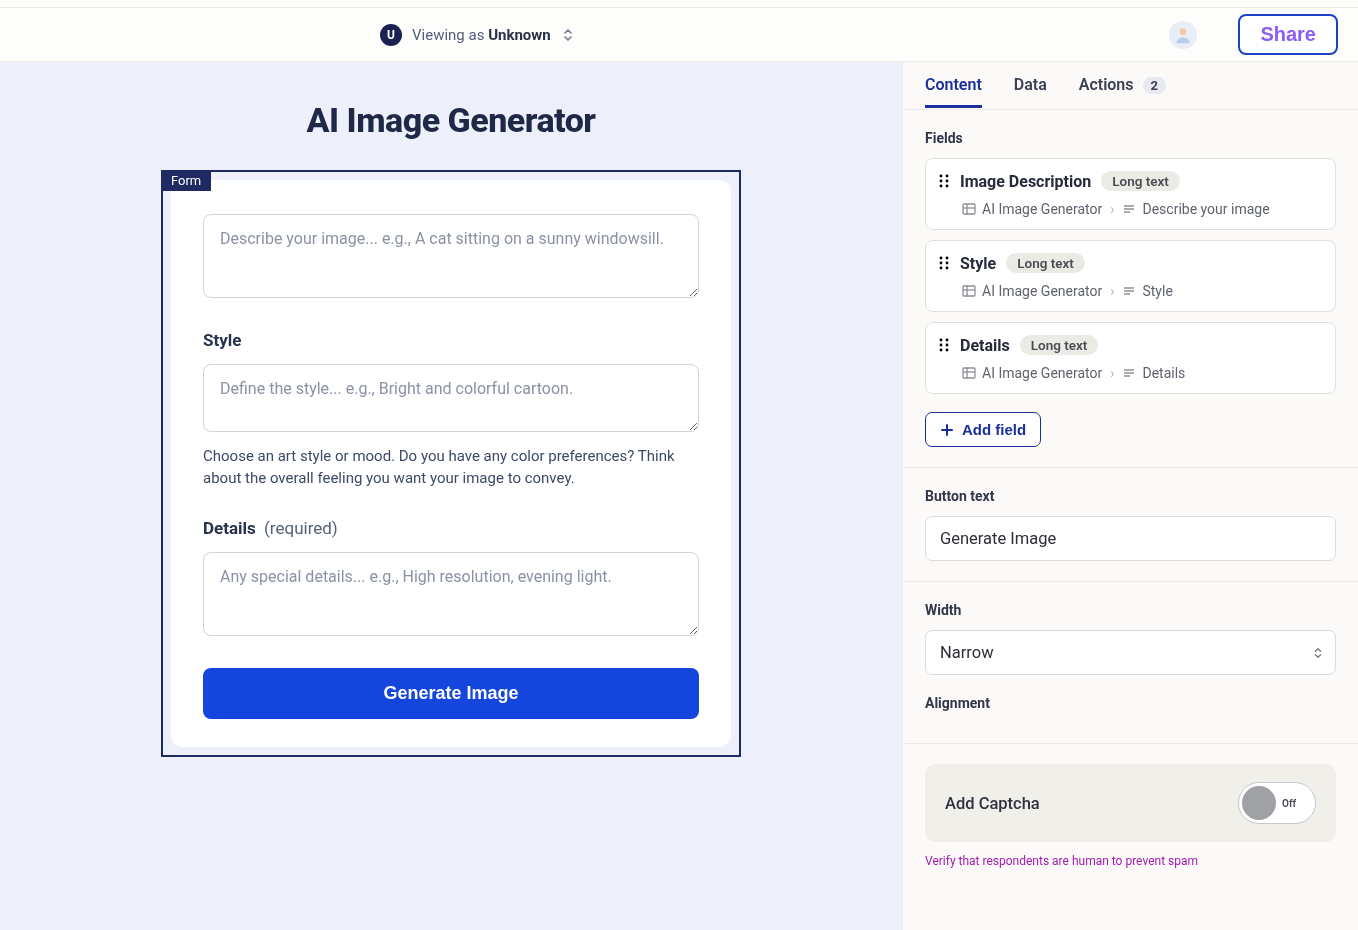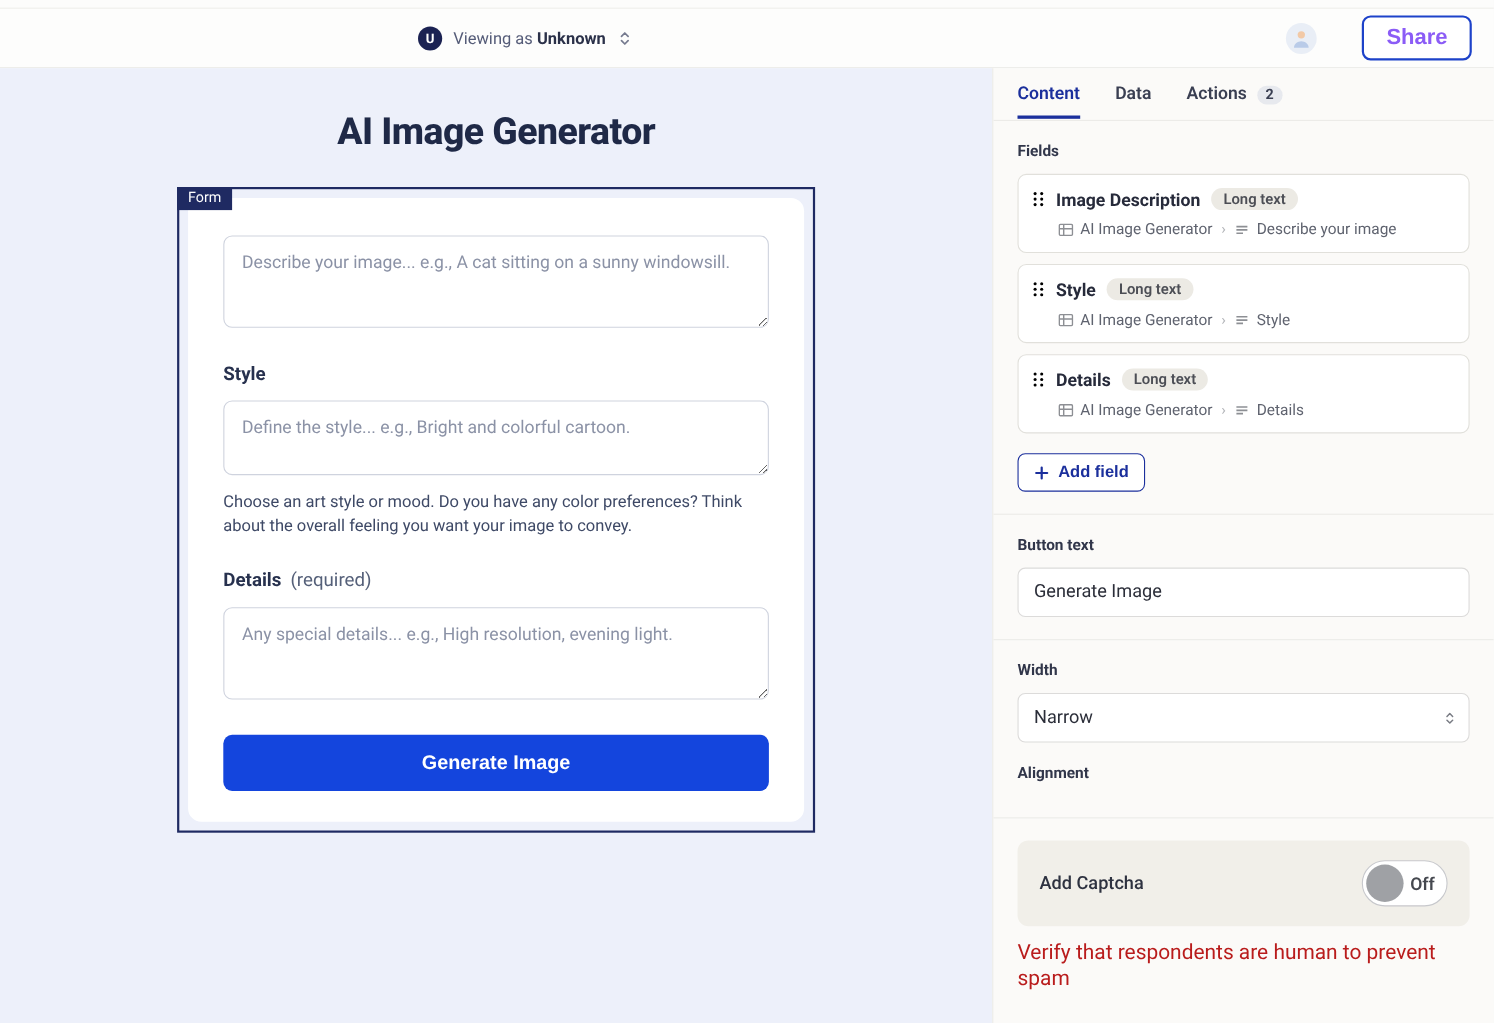--- a/index.html
+++ b/index.html
@@ -297,28 +297,28 @@
     gap: 6px;
     cursor: pointer;
   }
   .toggle .knob {
     width: 34px;
     height: 34px;
     border-radius: 50%;
     background: #9fa1a5;
   }
   .toggle .state {
-    font-size: 16px;
+    font-size: 10px;
     font-weight: 600;
     color: #45484f;
     padding-right: 4px;
   }
   .toggle-help {
-    font-size: 19px;
-    color: #b91c1c;
+    font-size: 12px;
+    color: #a21caf;
     margin-top: 12px;
   }
 
   svg { display: block; }
 </style>
 </head>
 <body>
 
 <div class="topbar"></div>
 

